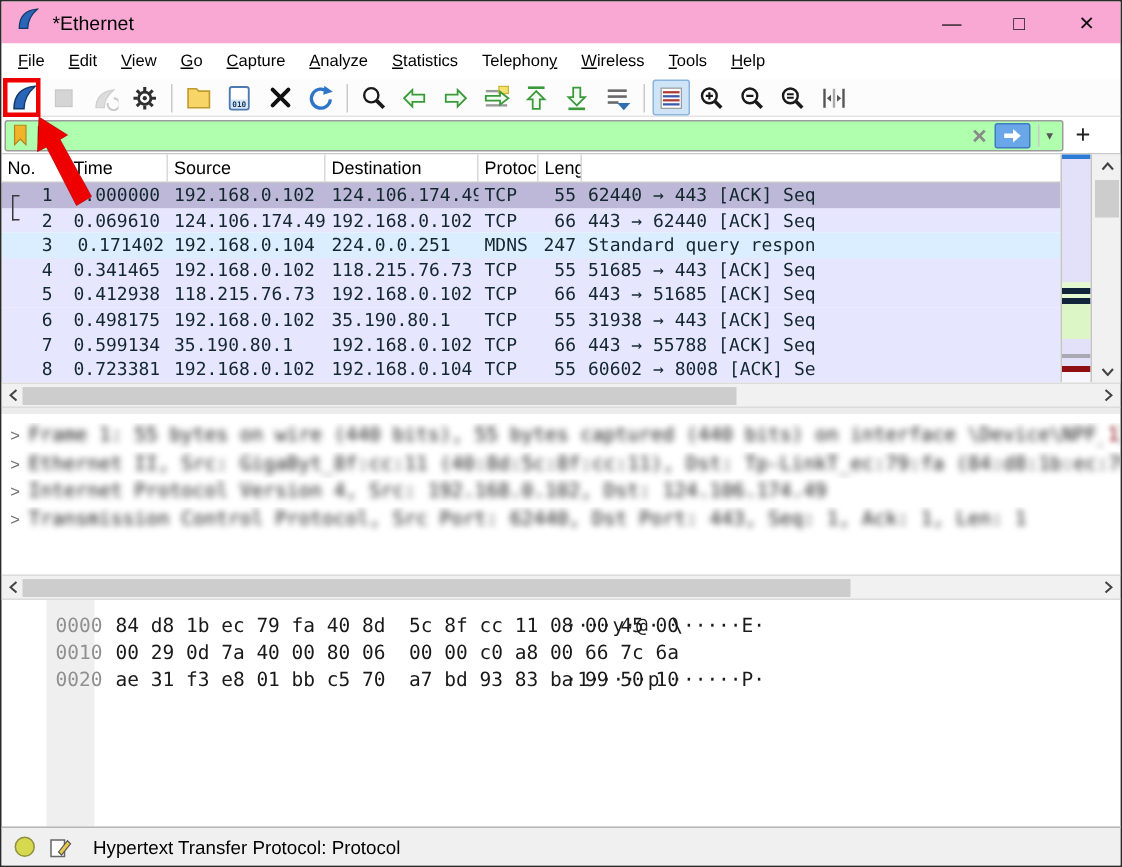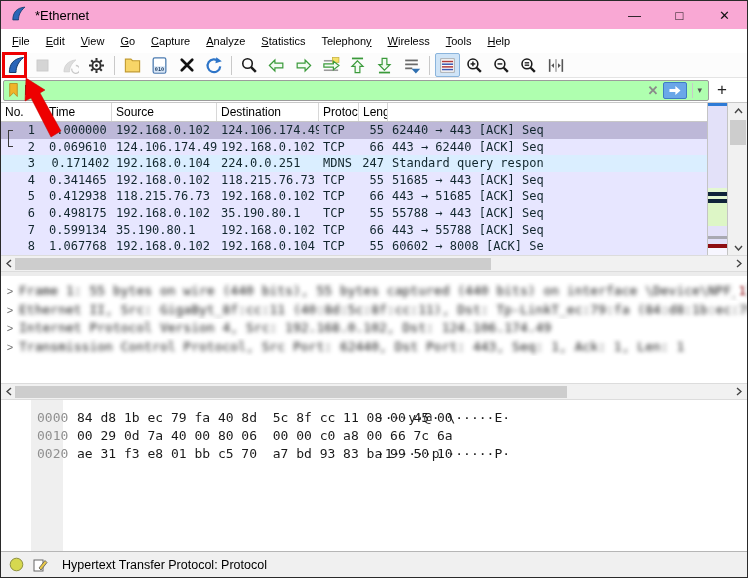--- a/index.html
+++ b/index.html
@@ -408,34 +408,34 @@
         <span class="pcell" style="width: 29px; text-align: right; padding: 0px 4px 0px 0px;">66</span>
         <span class="pcell" style="width: 319px; text-align: left; padding: 0px 0px 0px 4px;">443 → 51685 [ACK] Seq</span>
       </div>
       <div class="prow" style="background: rgb(231, 230, 255);">
         <span class="pcell" style="width: 44px; text-align: right; padding: 0px 10px 0px 0px;">6</span>
         <span class="pcell" style="width: 67px; text-align: left; padding: 0px 0px 0px 4px;">0.498175</span>
         <span class="pcell" style="width: 105px; text-align: left; padding: 0px 0px 0px 4px;">192.168.0.102</span>
         <span class="pcell" style="width: 102px; text-align: left; padding: 0px 0px 0px 4px;">35.190.80.1</span>
         <span class="pcell" style="width: 40px; text-align: left; padding: 0px 0px 0px 4px;">TCP</span>
         <span class="pcell" style="width: 29px; text-align: right; padding: 0px 4px 0px 0px;">55</span>
-        <span class="pcell" style="width: 319px; text-align: left; padding: 0px 0px 0px 4px;">55788 → 443 [ACK] Seq</span>
+        <span class="pcell" style="width: 319px; text-align: left; padding: 0px 0px 0px 4px;">31938 → 443 [ACK] Seq</span>
       </div>
       <div class="prow" style="background: rgb(231, 230, 255);">
         <span class="pcell" style="width: 44px; text-align: right; padding: 0px 10px 0px 0px;">7</span>
         <span class="pcell" style="width: 67px; text-align: left; padding: 0px 0px 0px 4px;">0.599134</span>
         <span class="pcell" style="width: 105px; text-align: left; padding: 0px 0px 0px 4px;">35.190.80.1</span>
         <span class="pcell" style="width: 102px; text-align: left; padding: 0px 0px 0px 4px;">192.168.0.102</span>
         <span class="pcell" style="width: 40px; text-align: left; padding: 0px 0px 0px 4px;">TCP</span>
         <span class="pcell" style="width: 29px; text-align: right; padding: 0px 4px 0px 0px;">66</span>
         <span class="pcell" style="width: 319px; text-align: left; padding: 0px 0px 0px 4px;">443 → 55788 [ACK] Seq</span>
       </div>
       <div class="prow" style="background: rgb(231, 230, 255);">
         <span class="pcell" style="width: 44px; text-align: right; padding: 0px 10px 0px 0px;">8</span>
-        <span class="pcell" style="width: 67px; text-align: left; padding: 0px 0px 0px 4px;">1.067768</span>
+        <span class="pcell" style="width: 67px; text-align: left; padding: 0px 0px 0px 4px;">0.723381</span>
         <span class="pcell" style="width: 105px; text-align: left; padding: 0px 0px 0px 4px;">192.168.0.102</span>
         <span class="pcell" style="width: 102px; text-align: left; padding: 0px 0px 0px 4px;">192.168.0.104</span>
         <span class="pcell" style="width: 40px; text-align: left; padding: 0px 0px 0px 4px;">TCP</span>
         <span class="pcell" style="width: 29px; text-align: right; padding: 0px 4px 0px 0px;">55</span>
         <span class="pcell" style="width: 319px; text-align: left; padding: 0px 0px 0px 4px;">60602 → 8008 [ACK] Se</span>
       </div>
     </div>
 
   <div class="minimap"></div>
   <div class="vscroll">

